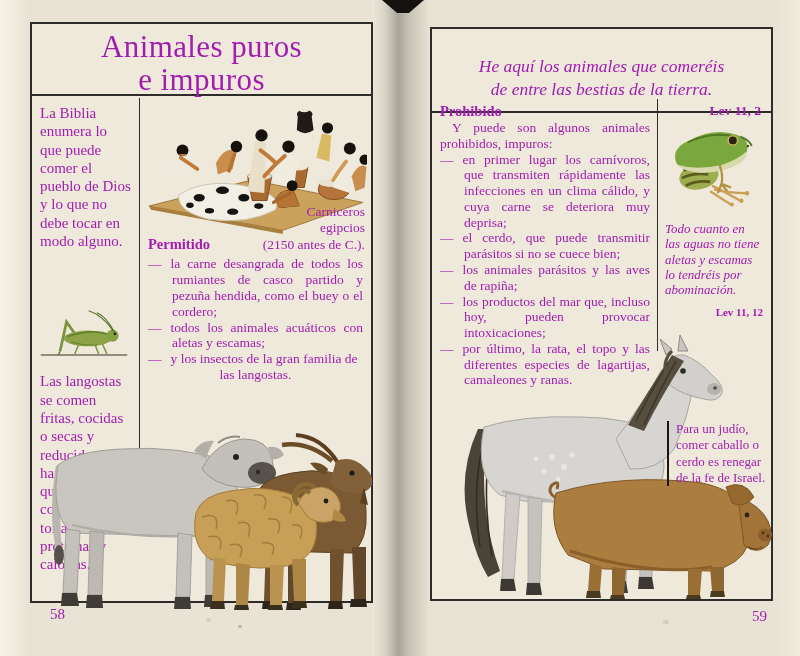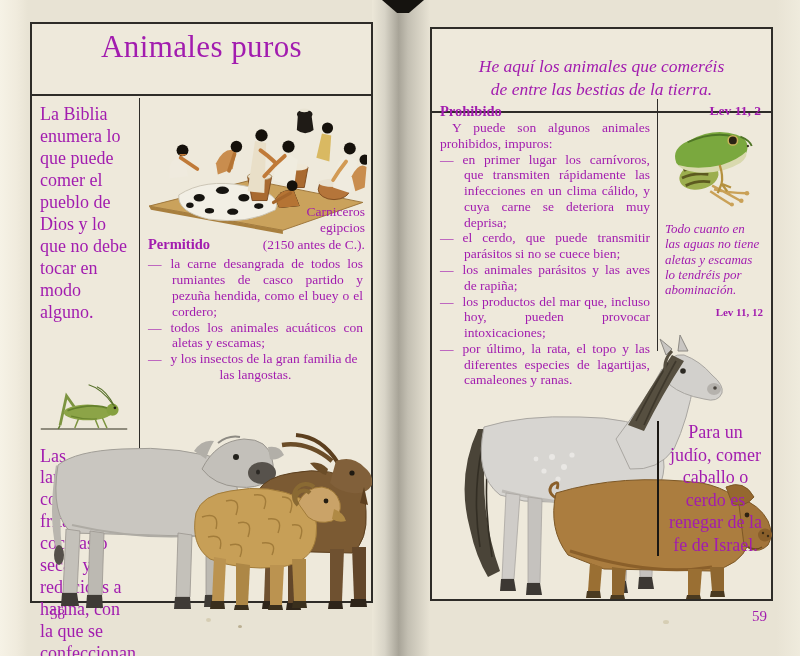--- a/index.html
+++ b/index.html
@@ -22,21 +22,21 @@
 
   .page{position:absolute;background:#eee9db;border:2px solid #2e2c28;}
   .page-left{left:30px;top:22px;width:339px;height:577px;}
   .page-right{left:430px;top:27px;width:339px;height:570px;}
 
   
   .lp-title{height:72px;border-bottom:2px solid #2e2c28;text-align:center;
     font-size:31px;line-height:1.08;letter-spacing:.4px;padding-top:6px;box-sizing:border-box;}
   .lp-sidebar{position:absolute;left:0;top:74px;width:108px;height:352px;
     border-right:1.5px solid #2e2c28;box-sizing:border-box;padding:6px 7px 0 8px;}
-  .sidebar-text{font-size:18px;line-height:1.22;}
+  .sidebar-text{font-size:15px;line-height:1.22;}
   .grasshopper-wrap{margin:52px 0 6px -2px;}
   .lp-main{position:absolute;left:108px;top:74px;width:231px;}
   .egyptian-wrap{margin:4px 0 0 3px;}
   .cap-row{display:flex;margin-top:-34px;position:relative;}
   .permitido{font-weight:700;font-size:14.5px;align-self:flex-end;margin:0 0 0 8px;}
   .lp-caption{flex:1;text-align:right;font-size:13.5px;line-height:1.22;padding-right:6px;}
   .lp-text{padding:3px 8px 0 8px;font-size:13.5px;line-height:1.17;}
   .indent{ text-indent:12px;}
   .just{text-align:justify;}
   .li{padding-left:24px;text-indent:-24px;text-align:justify;}
@@ -53,42 +53,43 @@
     font-size:13.5px;line-height:1.17;box-sizing:border-box;}
   .prohibido{font-weight:700;font-size:14.5px;}
   .rp-divider{position:absolute;left:225px;top:70px;height:252px;width:0;
     border-left:1.5px solid #2e2c28;}
   .rp-sidebar{position:absolute;left:227px;top:70px;width:110px;padding:4px 6px 0 6px;box-sizing:border-box;}
   .frog-wrap{margin:14px auto 8px auto;width:98px;}
   .frog-caption{font-style:italic;font-size:13px;line-height:1.18;}
   .frog-ref{font-weight:700;font-size:11px;text-align:right;margin-top:8px;}
   .horse-wrap{position:absolute;left:0;top:298px;width:295px;height:274px;}
   .pig-wrap{position:absolute;left:110px;top:428px;width:232px;height:142px;}
-  .rp-note{position:absolute;left:225px;top:392px;width:108px;border-left:2px solid #1a1713;
-    padding-left:7px;font-size:18px;line-height:1.25;box-sizing:border-box;text-align:center;}
+  .rp-note{position:absolute;left:235px;top:392px;width:108px;border-left:2px solid #1a1713;
+    padding-left:7px;font-size:13px;line-height:1.25;box-sizing:border-box;}
 
   .pageno{position:absolute;font-size:15px;}
   .pageno-left{left:50px;top:606px;}
   .pageno-right{left:752px;top:608px;}
 </style>
 </head>
 <body>
 
 <div class="stage">
   <div class="edge-left"></div>
   <div class="edge-right"></div>
   <div class="gutter"></div>
   <div class="binding-notch"></div>
   <div class="stain" style="left:206px;top:618px;width:5px;height:4px;"></div>
   <div class="stain" style="left:238px;top:625px;width:4px;height:3px;background:#a89a78;"></div>
   <div class="stain" style="left:663px;top:620px;width:6px;height:4px;"></div>
 
   <div class="page page-left">
     <div class="lp-title">
       <div>Animales puros</div>
+      <div>e impuros</div>
     </div>
 
     <div class="lp-sidebar">
       <div class="sidebar-text">La Biblia enumera lo que puede comer el pueblo de Dios y lo que no debe tocar en modo alguno.</div>
       <div class="grasshopper-wrap">
         <svg width="92" height="60" viewBox="0 0 100 62">
           <line x1="3" y1="56" x2="97" y2="56" stroke="#6f6d5e" stroke-width="1.4"></line>
           <path d="M48,44 L31,20 L24,52" fill="none" stroke="#7c9440" stroke-width="3"></path>
           <path d="M24,52 L22,56" stroke="#5f7a2e" stroke-width="1.6"></path>
           <ellipse cx="54" cy="38" rx="26" ry="8.5" fill="#8ca447"></ellipse>

